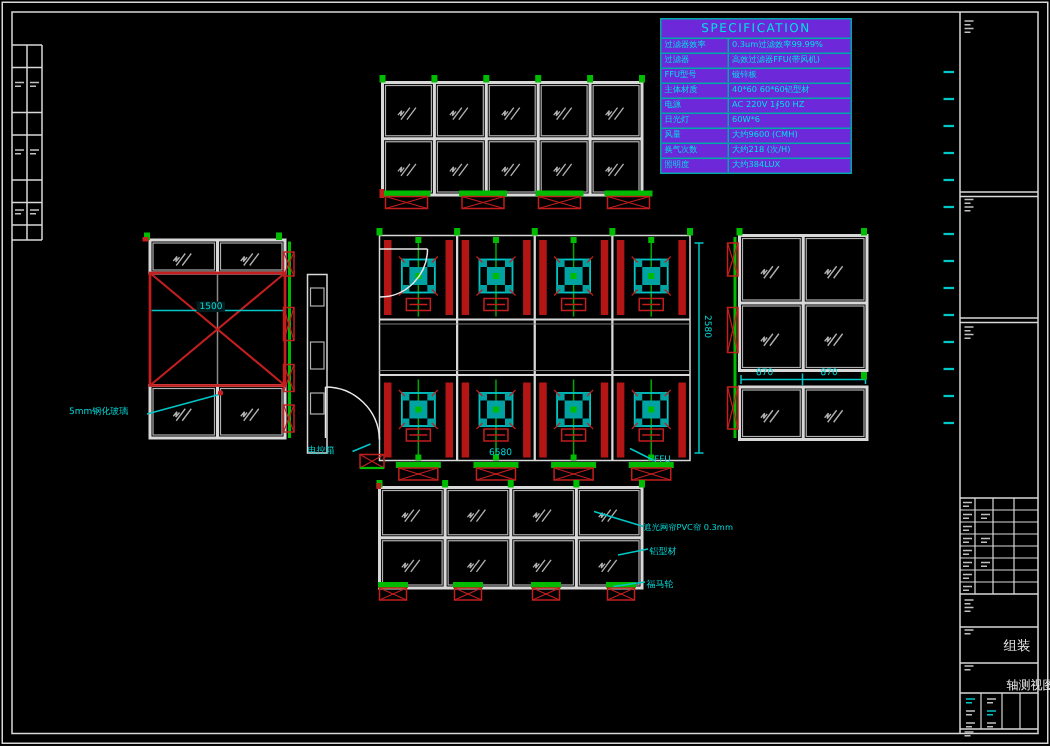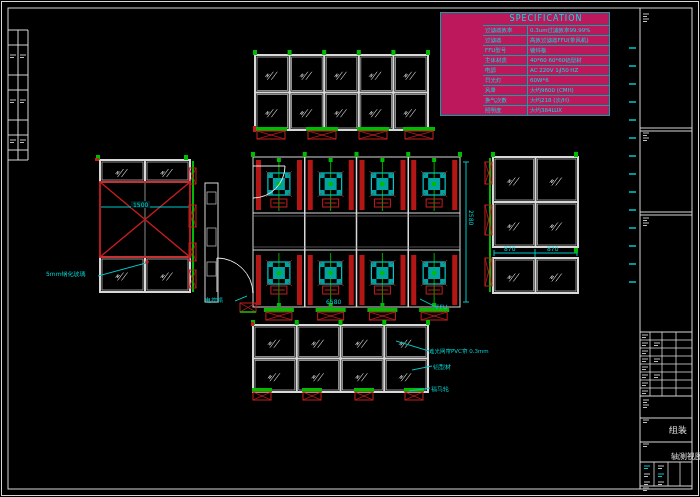--- a/index.html
+++ b/index.html
@@ -4,21 +4,21 @@
 <style>
   html,body{margin:0;padding:0;background:#111;}
   #canvas{position:relative;width:700px;height:497px;background:#000;overflow:hidden;
           font-family:"DejaVu Sans",sans-serif;}
   #draw{position:absolute;left:0;top:0;}
   .abs{position:absolute;white-space:nowrap;}
   
   #watermark{left:70px;top:201px;width:430px;font-size:30px;font-weight:bold;
              letter-spacing:4px;color:#a8463a;opacity:.85;z-index:5;}
   
-  #spec{left:440px;top:12px;width:126px;border:1px solid #00a8a8;z-index:4;background:#be185d;padding-left:42px;}
+  #spec{left:440px;top:12px;width:126px;border:1px solid #00a8a8;z-index:4;background:#6d28d9;}
   #spec-title{height:12px;line-height:12px;text-align:center;color:#00e0e0;
               font-size:8px;letter-spacing:1px;border-bottom:1px solid #00a8a8;}
   .spec-row{display:flex;height:9px;border-bottom:1px solid #00a8a8;overflow:hidden;}
   .spec-row:last-child{border-bottom:none;}
   .spec-label{width:42px;border-right:1px solid #00a8a8;color:#00e0e0;font-size:5.5px;
               line-height:9px;padding-left:2px;overflow:hidden;}
   .spec-value{flex:1;color:#00e0e0;font-size:5.5px;line-height:9px;padding-left:2px;overflow:hidden;}
   
   .cy{color:#00d8d8;font-size:6px;z-index:6;}
   #co-ffu{left:436px;top:303px;}

